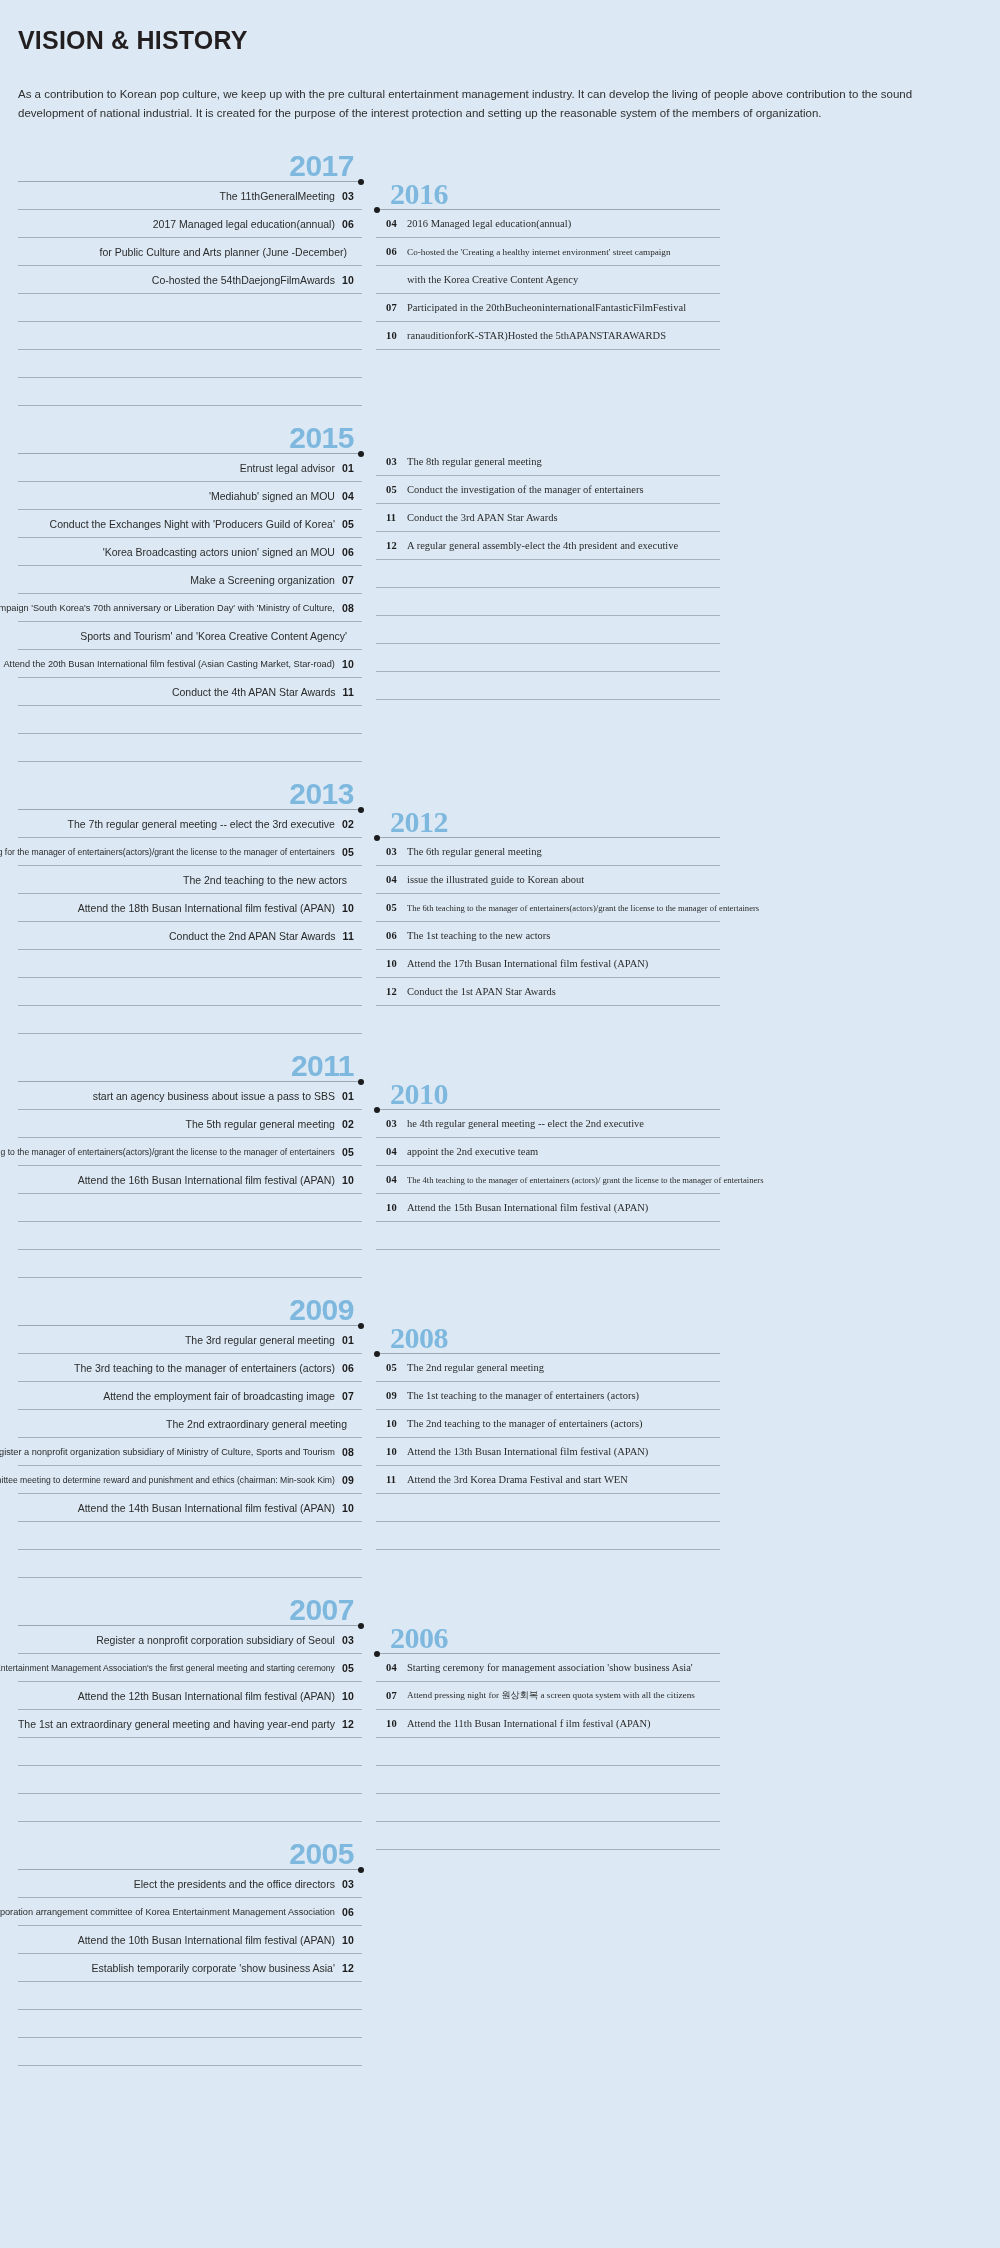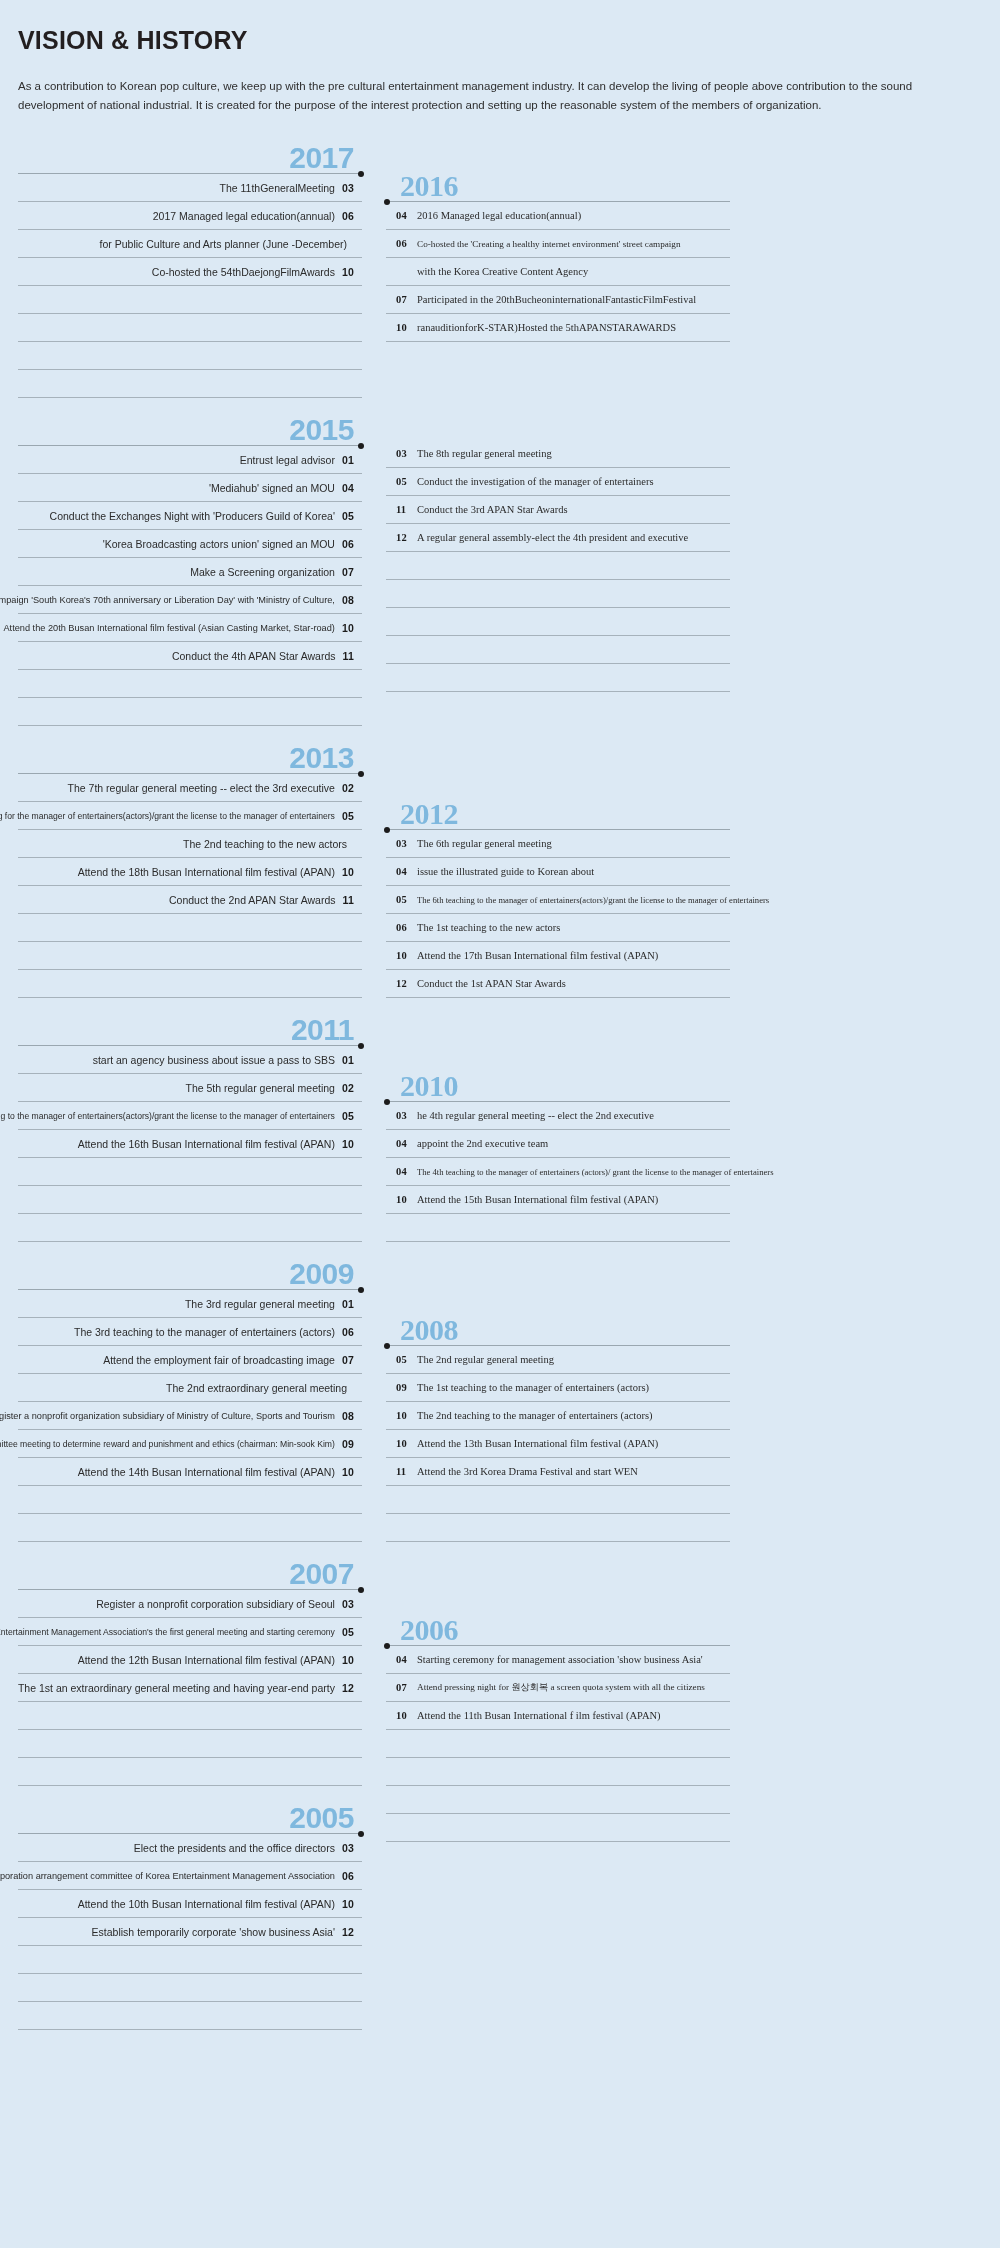--- a/index.html
+++ b/index.html
@@ -11,36 +11,36 @@
     color: #2b2b2b;
     position: relative;
     overflow: hidden;
   }
   .page-header { padding: 26px 18px 0 18px; }
   .page-title {
     font-size: 25px;
     font-weight: bold;
     letter-spacing: .2px;
     color: #231f20;
-    margin-bottom: 22px;
+    margin-bottom: 30px;
   }
   .page-intro {
     font-size: 11.5px;
     line-height: 1.62;
     color: #2f2f2f;
     max-width: 962px;
   }
 
   
   .timeline {
     position: relative;
     margin-top: 26px;
     padding: 0 18px;
   }
-  .columns { display: flex; gap: 10px; }
+  .columns { display: flex; gap: 0; }
   .col { width: 344px; position: relative; }
   .col-left { margin-right: 14px; }
   .col-right { }
 
   
   .year-block { position: relative; }
 
   .year-label {
     font-size: 30px;
     font-weight: bold;
@@ -174,20 +174,24 @@
           </div>
           <div class="row">
             <span class="txt ">Make a Screening organization</span>
             <span class="mon">07</span>
           </div>
           <div class="row">
             <span class="txt tight">Campaign 'South Korea's 70th anniversary or Liberation Day' with 'Ministry of Culture,</span>
             <span class="mon">08</span>
           </div>
           <div class="row">
+            <span class="txt ">Sports and Tourism' and 'Korea Creative Content Agency'</span>
+            <span class="mon blank"></span>
+          </div>
+          <div class="row">
             <span class="txt tight">Attend the 20th Busan International film festival (Asian Casting Market, Star-road)</span>
             <span class="mon">10</span>
           </div>
           <div class="row">
             <span class="txt ">Conduct the 4th APAN Star Awards</span>
             <span class="mon">11</span>
           </div>
           <div class="row empty">
             <span class="txt "></span>
             <span class="mon blank"></span>

